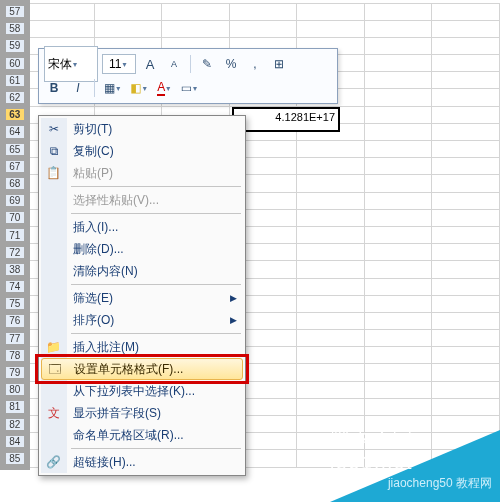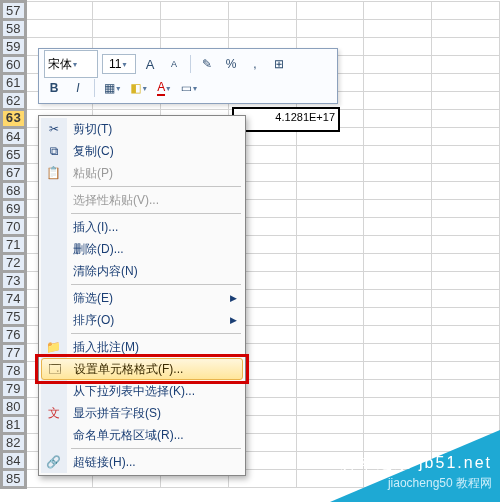--- a/index.html
+++ b/index.html
@@ -1,40 +1,40 @@
 <!DOCTYPE html>
 <html><head>
 <meta charset="utf-8">
 <style>
 *{box-sizing:border-box;margin:0;padding:0;font-family:"Microsoft YaHei",SimSun,sans-serif;font-size:12px;}
 body{background:#fff;width:500px;height:502px;overflow:hidden;position:relative;}
 .sheet{position:absolute;top:0;left:0;border-collapse:collapse;}
 .sheet td{border:1px solid #d4d4d4;height:17.2px;width:72px;background:#fff;}
-.sheet .rh{background:#e4ecf7;width:24px;text-align:center;color:#3b3b3b;border:3px solid #a3a3a3;font-size:13px;}
-.sheet .rh.sel{background:#ffd86b;font-weight:bold;font-family:Liberation Mono, monospace;}
+.sheet .rh{background:#e4ecf7;width:24px;text-align:center;color:#3b3b3b;border:6px solid #a3a3a3;font-size:10px;}
+.sheet .rh.sel{background:#ffd86b;font-weight:bold;}
 .mini-tb{position:absolute;top:48px;left:38px;width:300px;height:56px;background:#fafcff;border:1px solid #8ba0bc;box-shadow:2px 2px 4px rgba(0,0,0,.15);padding:3px 5px;}
 .mini-tb .row{display:flex;align-items:center;height:24px;gap:4px;}
 .tb-btn{display:inline-flex;align-items:center;justify-content:center;min-width:20px;height:20px;border:1px solid transparent;border-radius:2px;padding:0 2px;color:#2b4b6f;}
 .sep{width:1px;height:18px;background:#c5d2e3;margin:0 2px;}
-.font-name{width:54px;height:28px;border:1px solid #abc;background:#fff;font-size:11px;padding:0 3px;display:flex;align-items:center;}
+.font-name{width:54px;height:36px;border:1px solid #abc;background:#fff;font-size:11px;padding:0 3px;display:flex;align-items:center;}
 .font-size{width:34px;height:20px;border:1px solid #abc;background:#fff;font-size:11px;padding:0 6px;display:flex;align-items:center;}
 .dd{font-size:8px;color:#5a7aa0;margin-left:1px;}
 .cell-val{position:absolute;top:107px;left:232px;width:108px;height:25px;border:2px solid #000;background:#fff;text-align:right;padding:0 3px;font-size:11px;line-height:16px;}
 .ctx{position:absolute;top:115px;left:38px;width:208px;background:#fafafa;border:1px solid #868686;box-shadow:2px 3px 6px rgba(0,0,0,.3);padding:2px;}
 .ctx .strip{position:absolute;top:2px;left:2px;bottom:2px;width:26px;background:#e9eef5;}
 .mi{position:relative;display:flex;align-items:center;height:22px;padding-left:32px;color:#1a3e74;cursor:default;}
 .mi.disabled{color:#9a9a9a;}
 .mi .ic{position:absolute;left:5px;top:3px;width:16px;height:16px;display:flex;align-items:center;justify-content:center;}
 .mi .arr{position:absolute;right:6px;font-size:9px;}
 .msep{height:1px;margin:2px 2px 2px 30px;background:#c5c5c5;position:relative;}
 .hot{background:linear-gradient(#fff6dc,#ffe69b);border:1px solid #e8b44d;border-radius:3px;color:#3a2a00;}
 .redbox{position:absolute;border:3px solid #d10000;pointer-events:none;}
 .wm{position:absolute;right:0;bottom:0;width:170px;height:72px;}
 .wm .tri{position:absolute;right:0;bottom:0;width:0;height:0;border-left:170px solid transparent;border-bottom:72px solid #1ea9d4;}
-.wm .t1{position:absolute;right:8px;bottom:28px;color:#fff;font-size:16px;letter-spacing:2px;}
+.wm .t1{position:absolute;right:8px;bottom:28px;color:#fff;font-size:19px;letter-spacing:2px;}
 .wm .t2{position:absolute;right:8px;bottom:10px;color:#cdeefa;font-size:12px;}
 </style>
 </head>
 <body>
 
 <table class="sheet">
     <tbody id="gridbody">
       <tr>
         <td class="rh">57</td>
         <td></td>
@@ -179,21 +179,21 @@
         <td class="rh">72</td>
         <td></td>
         <td></td>
         <td></td>
         <td></td>
         <td></td>
         <td></td>
         <td></td>
       </tr>
       <tr>
-        <td class="rh">73</td>
+        <td class="rh">38</td>
         <td></td>
         <td></td>
         <td></td>
         <td></td>
         <td></td>
         <td></td>
         <td></td>
       </tr>
       <tr>
         <td class="rh">74</td>

